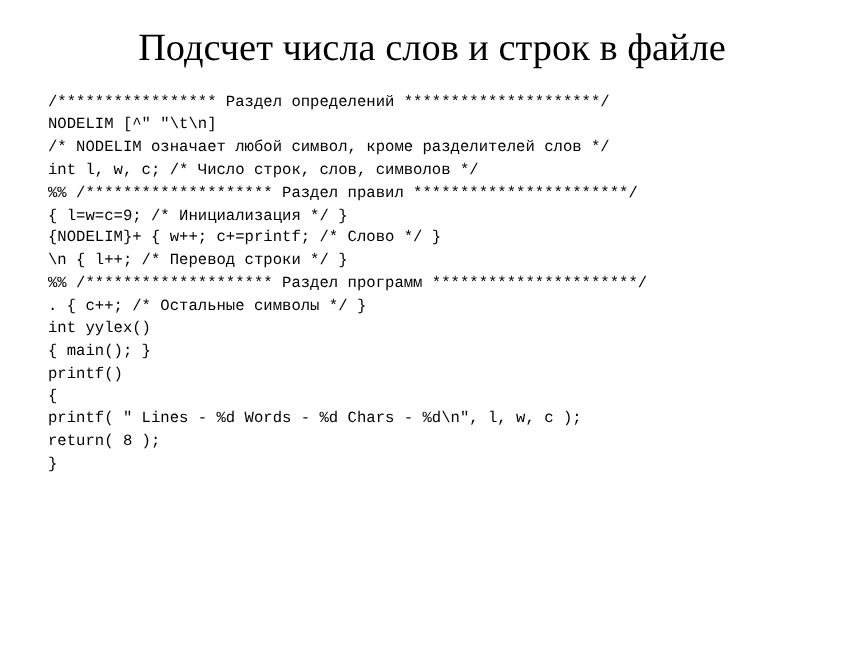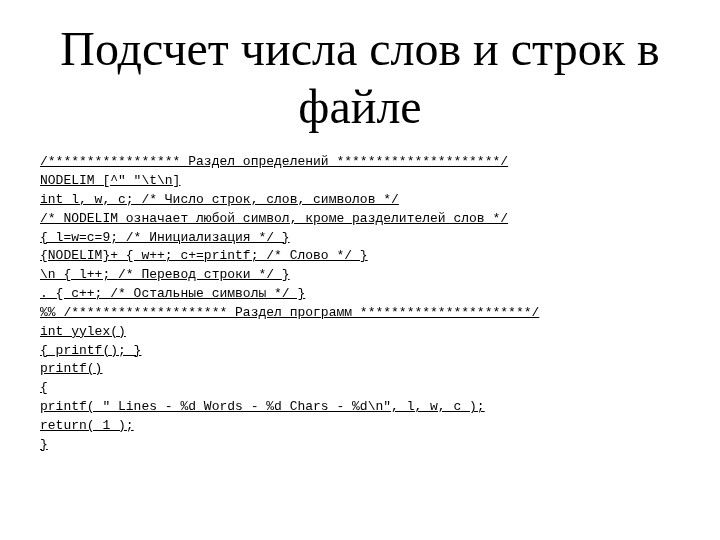--- a/index.html
+++ b/index.html
@@ -18,52 +18,52 @@
 
     .page {
       width: 720px;
       height: 540px;
       padding: 20px 40px 20px 40px;
       display: flex;
       flex-direction: column;
     }
 
     .title {
-      font-size: 48px;
+      font-size: 32px;
       font-weight: normal;
       text-align: center;
       line-height: 1.2;
       margin-bottom: 18px;
       color: #000000;
     }
 
     .code-block {
       font-family: 'Courier New', Courier, monospace;
       font-size: 13px;
       line-height: 1.45;
       color: #000000;
       white-space: pre;
-      text-decoration: underline;
     }
   </style>
 </head>
 <body>
 
 <div class="page">
   <h1 class="title">Подсчет числа слов и строк в файле</h1>
   <div class="code-block" id="code-container"><span>/***************** Раздел определений *********************/
 </span><span>NODELIM [^" "\t\n]
+</span><span>/* NODELIM означает любой символ, кроме разделителей слов */
 </span><span>int l, w, c; /* Число строк, слов, символов */
-</span><span>/* NODELIM означает любой символ, кроме разделителей слов */
+</span><span>%% /******************** Раздел правил ***********************/
 </span><span>{ l=w=c=9; /* Инициализация */ }
 </span><span>{NODELIM}+ { w++; c+=printf; /* Слово */ }
 </span><span>\n { l++; /* Перевод строки */ }
+</span><span>%% /******************** Раздел программ **********************/
 </span><span>. { c++; /* Остальные символы */ }
-</span><span>%% /******************** Раздел программ **********************/
 </span><span>int yylex()
-</span><span>{ printf(); }
+</span><span>{ main(); }
 </span><span>printf()
 </span><span>{
 </span><span>printf( " Lines - %d Words - %d Chars - %d\n", l, w, c );
-</span><span>return( 1 );
+</span><span>return( 8 );
 </span><span>}
 </span></div>
 </div>
 
 </body></html>

